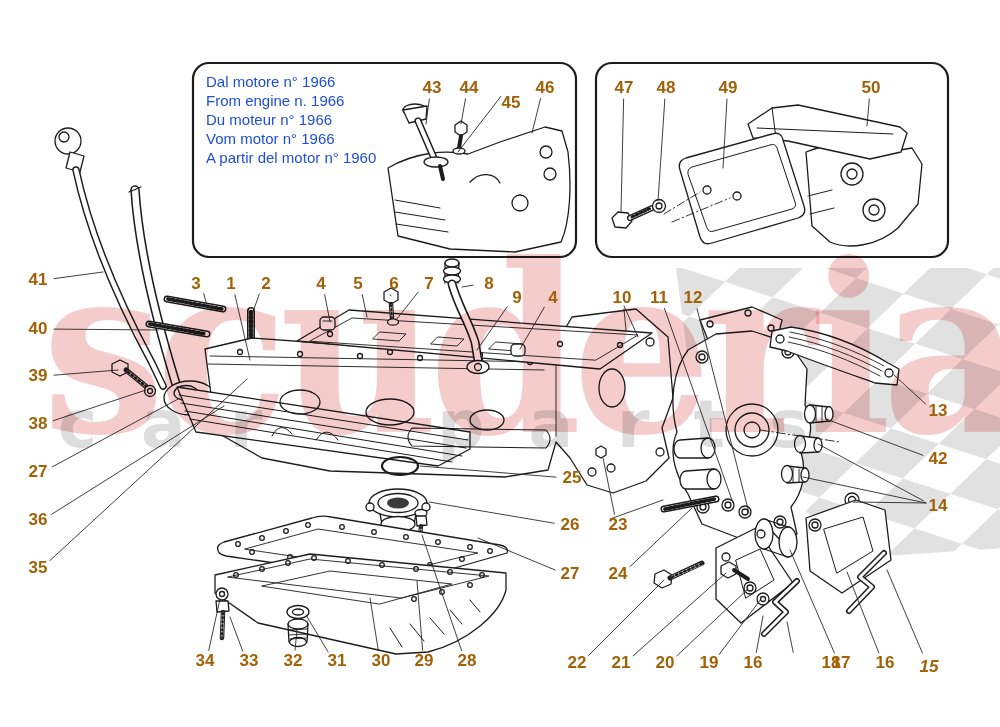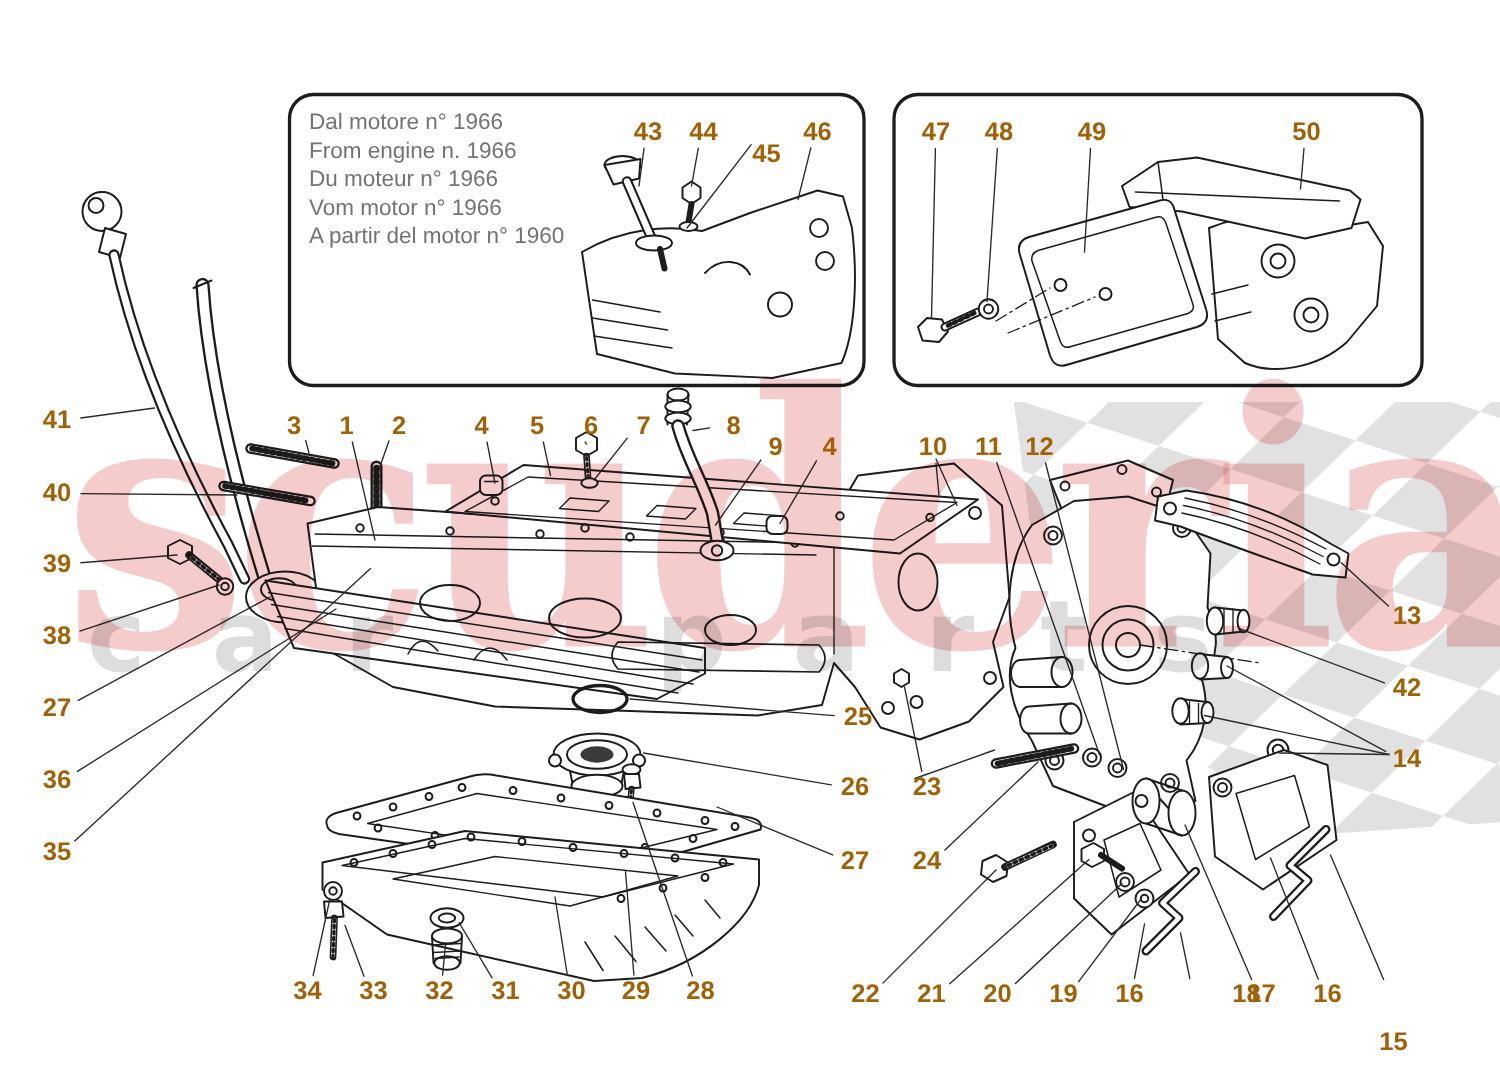--- a/index.html
+++ b/index.html
@@ -5,21 +5,21 @@
   html,body{margin:0;padding:0;background:#fff;}
   #stage{position:relative;width:1000px;height:727px;background:#ffffff;overflow:hidden;
          font-family:"Liberation Sans", sans-serif;}
   #artsvg{position:absolute;left:0;top:0;}
   .wm1{position:absolute;left:42px;top:232px;font-family:"DejaVu Serif", serif;font-weight:bold;
        font-size:235px;line-height:1;letter-spacing:-10px;transform:scaleX(.93);transform-origin:left top;
        white-space:nowrap;pointer-events:none;mix-blend-mode:multiply;}
   .wm2{position:absolute;left:58px;top:392px;font-family:"DejaVu Sans", sans-serif;font-weight:bold;
        font-size:66px;line-height:1;letter-spacing:44px;word-spacing:64px;white-space:nowrap;
        pointer-events:none;mix-blend-mode:multiply;}
-  .notebox{position:absolute;left:206px;top:72px;width:230px;color:#737373;
+  .notebox{position:absolute;left:206px;top:72px;width:230px;color:#1d4ed8;
        font-size:15px;line-height:19px;}
   .callout{position:absolute;transform:translate(-50%,-50%);font-weight:bold;font-size:17px;
        color:#a16207;white-space:nowrap;}
 </style>
 </head>
 <body>
 
 <div id="stage">
 
   <svg id="artsvg" width="1000" height="727" viewBox="0 0 1000 727">
@@ -437,21 +437,21 @@
       <div class="callout" style="left: 424px; top: 661px;">29</div>
       <div class="callout" style="left: 467px; top: 661px;">28</div>
       <div class="callout" style="left: 577px; top: 663px;">22</div>
       <div class="callout" style="left: 621px; top: 663px;">21</div>
       <div class="callout" style="left: 665px; top: 663px;">20</div>
       <div class="callout" style="left: 709px; top: 663px;">19</div>
       <div class="callout" style="left: 753px; top: 663px;">16</div>
       <div class="callout" style="left: 831px; top: 663px;">18</div>
       <div class="callout" style="left: 841px; top: 663px;">17</div>
       <div class="callout" style="left: 885px; top: 663px;">16</div>
-      <div class="callout" style="left: 929px; top: 695px;">15</div>
+      <div class="callout" style="left: 929px; top: 667px; font-style: italic;">15</div>
       <div class="callout" style="left: 432px; top: 88px;">43</div>
       <div class="callout" style="left: 469px; top: 88px;">44</div>
       <div class="callout" style="left: 511px; top: 103px;">45</div>
       <div class="callout" style="left: 545px; top: 88px;">46</div>
       <div class="callout" style="left: 624px; top: 88px;">47</div>
       <div class="callout" style="left: 666px; top: 88px;">48</div>
       <div class="callout" style="left: 728px; top: 88px;">49</div>
       <div class="callout" style="left: 871px; top: 88px;">50</div>
     </div>
 </div>

